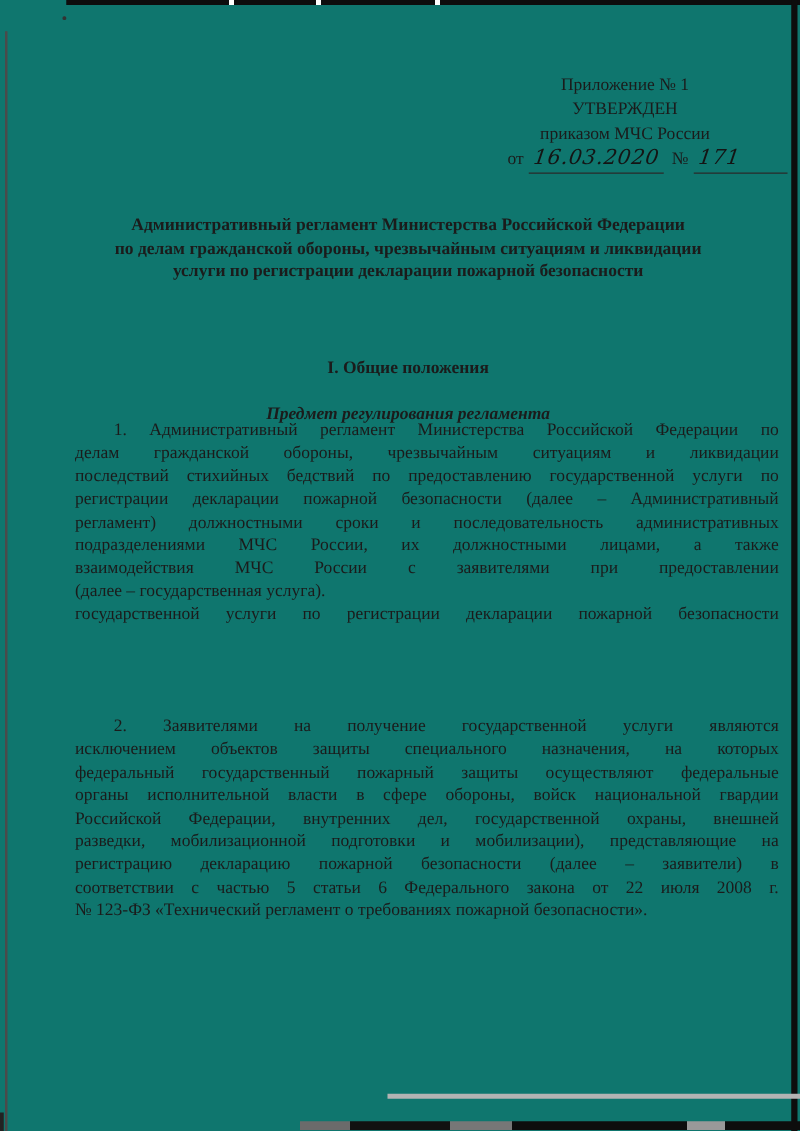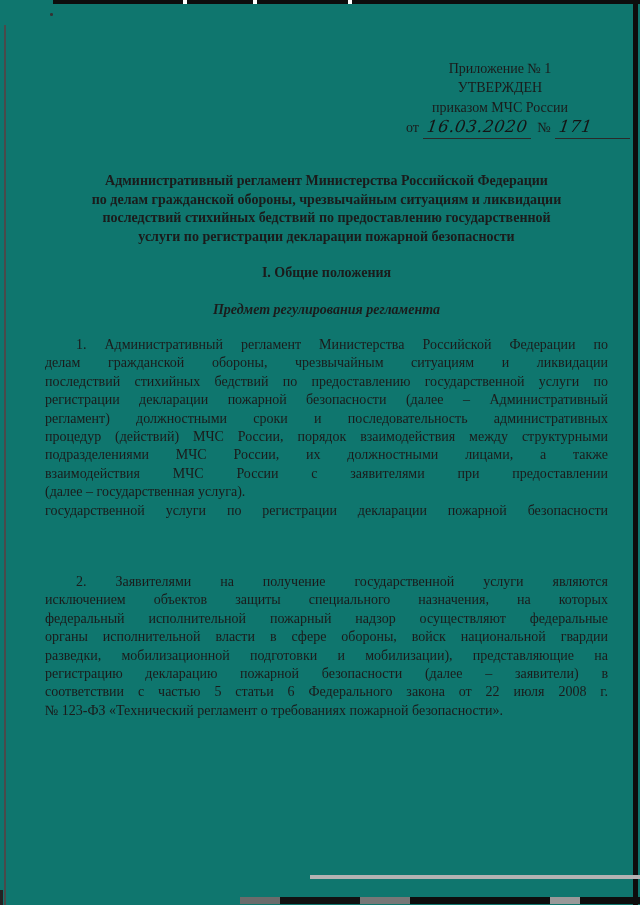--- a/index.html
+++ b/index.html
@@ -56,29 +56,29 @@
   }
 
   
   .title-block {
     position: absolute; top: 172px; left: 45px; width: 563px;
     font-weight: bold; font-size: 14px; line-height: 18.6px;
   }
   .title-block .tline { text-align: center; text-align-last: center; }
   .heading {
     position: absolute; left: 45px; width: 563px;
-    font-weight: bold; font-size: 14px; line-height: 18px; text-align: center;
+    font-weight: bold; font-size: 14px; line-height: 18px; text-align: center; margin-top: 22px;
   }
   .sec  { top: 264px; }
   .sub1 { top: 301px; font-style: italic; }
   .sub2 { top: 541px; }
 
   
   .para {
-    position: absolute; left: 45px; width: 563px;
+    position: absolute; left: 60px; width: 563px;
     font-size: 14px; line-height: 18.4px;
   }
   .p1 { top: 336px; }
   .p2 { top: 573px; }
   .tline { text-align: justify; text-align-last: justify; }
   .para .tline.first { text-indent: 31px; }
   .para .tline.last  { text-align-last: left; }
 </style>
 </head>
 <body>
@@ -101,45 +101,44 @@
       <span class="order-prefix">от</span>
       <span class="uline"><span class="hand">16.03.2020</span></span>
       <span class="num-sign">№</span>
       <span class="uline ext"><span class="hand">171</span></span>
     </div>
   </div>
 
   <div class="title-block">
       <div class="tline first">Административный регламент Министерства Российской Федерации</div>
       <div class="tline">по делам гражданской обороны, чрезвычайным ситуациям и ликвидации</div>
-      <div class="tline">последствий стихийных бедствий по предоставлению государственной</div>
       <div class="tline last">услуги по регистрации декларации пожарной безопасности</div>
     </div>
 
   <div class="heading sec">I. Общие положения</div>
   <div class="heading sub1">Предмет регулирования регламента</div>
 
   <div class="para p1">
       <div class="tline first">1. Административный регламент Министерства Российской Федерации по</div>
       <div class="tline">делам гражданской обороны, чрезвычайным ситуациям и ликвидации</div>
       <div class="tline">последствий стихийных бедствий по предоставлению государственной услуги по</div>
       <div class="tline">регистрации декларации пожарной безопасности (далее – Административный</div>
       <div class="tline">регламент) должностными сроки и последовательность административных</div>
-      <div class="tline">процедур (действий) МЧС России, порядок взаимодействия между структурными</div>
       <div class="tline">подразделениями МЧС России, их должностными лицами, а также</div>
       <div class="tline">взаимодействия МЧС России с заявителями при предоставлении</div>
       <div class="tline last">(далее – государственная услуга).</div>
       <div class="tline">государственной услуги по регистрации декларации пожарной безопасности</div>
     </div>
 
 
   <div class="para p2">
       <div class="tline first">2. Заявителями на получение государственной услуги являются</div>
       <div class="tline">исключением объектов защиты специального назначения, на которых</div>
-      <div class="tline">федеральный исполнительной пожарный надзор осуществляют федеральные</div>
+      <div class="tline">федеральный государственный пожарный защиты осуществляют федеральные</div>
       <div class="tline">органы исполнительной власти в сфере обороны, войск национальной гвардии</div>
+      <div class="tline">Российской Федерации, внутренних дел, государственной охраны, внешней</div>
       <div class="tline">разведки, мобилизационной подготовки и мобилизации), представляющие на</div>
       <div class="tline">регистрацию декларацию пожарной безопасности (далее – заявители) в</div>
       <div class="tline">соответствии с частью 5 статьи 6 Федерального закона от 22 июля 2008 г.</div>
       <div class="tline last">№ 123-ФЗ «Технический регламент о требованиях пожарной безопасности».</div>
     </div>
 
 </div>
 
 </body></html>

